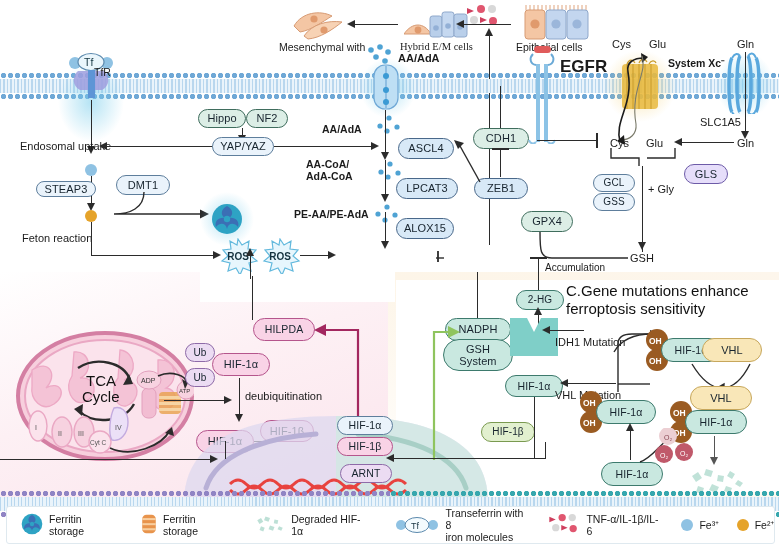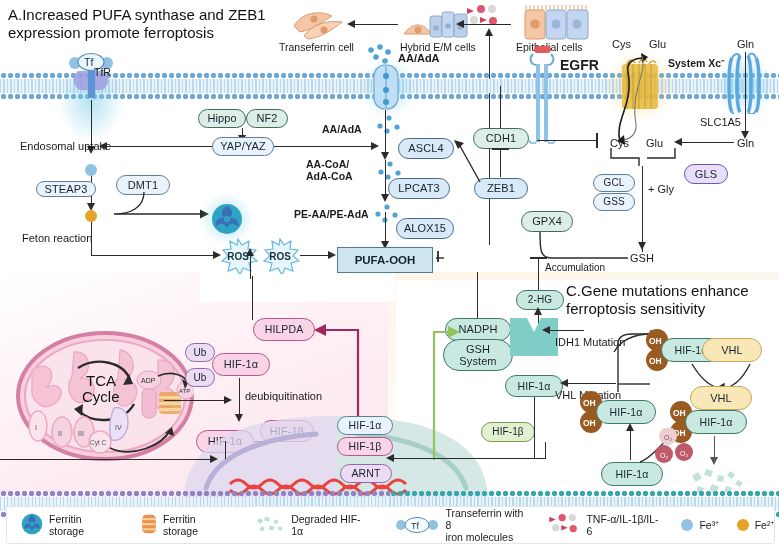--- a/index.html
+++ b/index.html
@@ -97,22 +97,20 @@
 <body>
 
 <div id="root">
 
   <div class="abs panelA"></div>
   <div class="abs panelB"></div>
   <div class="abs panelC"></div>
   <div class="abs panelCin"></div>
   <div class="abs panelMidTop"></div>
 
-  <div class="title" style="left:8px;top:6px;">A.Increased PUFA synthase and ZEB1
-expression promote ferroptosis</div>
 
   <div class="abs" style="left:524px;top:2px;width:66px;height:38px;">
     <svg width="66" height="38" viewBox="0 0 66 38">
       <g stroke="#7f9fc4" stroke-width="1" fill="none">
         <path d="M2 8 v-5 M6 8 v-5 M10 8 v-5 M14 8 v-5 M18 8 v-5 M22 8 v-5 M26 8 v-5 M30 8 v-5 M34 8 v-5 M38 8 v-5 M42 8 v-5 M46 8 v-5 M50 8 v-5 M54 8 v-5 M58 8 v-5 M62 8 v-5" stroke="#e0a57e"></path>
       </g>
       <rect x="1" y="8" width="20" height="29" rx="3" fill="#f4c6a4" stroke="#d79b74"></rect>
       <rect x="22" y="8" width="20" height="29" rx="3" fill="#c3d6ef" stroke="#8fa8cb"></rect>
       <rect x="43" y="8" width="21" height="29" rx="3" fill="#c3d6ef" stroke="#8fa8cb"></rect>
       <circle cx="11" cy="22" r="4.6" fill="#e09a6d"></circle>
@@ -138,31 +136,31 @@
       <path d="M0 26 C8 14, 20 14, 27 26 z" fill="#f4c6a4" stroke="#d79b74"></path>
       <circle cx="14" cy="22" r="3.4" fill="#e09a6d"></circle>
       <rect x="26" y="8" width="12" height="21" rx="2.5" fill="#b9cfea" stroke="#8fa8cb"></rect>
       <rect x="38" y="4" width="12" height="25" rx="2.5" fill="#c5d8f0" stroke="#8fa8cb"></rect>
       <rect x="50" y="6" width="13" height="23" rx="2.5" fill="#b9cfea" stroke="#8fa8cb"></rect>
       <circle cx="32" cy="20" r="2.8" fill="#93b0d6"></circle>
       <circle cx="44" cy="18" r="2.8" fill="#93b0d6"></circle>
       <circle cx="56" cy="19" r="2.8" fill="#93b0d6"></circle>
     </svg>
   </div>
-  <div class="lbl" style="left:400px;top:41px;">Hybrid E/M cells</div>
+  <div class="lbl" style="left:400px;top:41px;font-family:Liberation Serif, serif;">Hybrid E/M cells</div>
 
   <div class="abs" style="left:290px;top:6px;width:56px;height:34px;">
     <svg width="56" height="34" viewBox="0 0 56 34">
       <path d="M4 20 C12 6, 30 4, 42 10 C32 16, 22 24, 10 26 z" fill="#f4c6a4" stroke="#d79b74"></path>
       <path d="M14 30 C22 18, 38 14, 52 16 C42 24, 30 32, 18 33 z" fill="#f7d2b4" stroke="#d79b74"></path>
       <circle cx="24" cy="13" r="3.6" fill="#e09a6d"></circle>
       <circle cx="34" cy="24" r="3.6" fill="#e09a6d"></circle>
     </svg>
   </div>
-  <div class="lbl" style="left:279px;top:41px;">Transeferrin cell</div>
+  <div class="lbl" style="left:279px;top:41px;">Mesenchymal with</div>
 
   <div class="ln lnh" style="left:463px;top:24px;width:48px;"></div>
   <div class="arrow ar-l" style="left:456px;top:20px;"></div>
   <div class="ln lnh" style="left:354px;top:24px;width:44px;"></div>
   <div class="arrow ar-l" style="left:347px;top:20px;"></div>
 
   <div class="ln lnv" style="left:489px;top:35px;height:210px;"></div>
   <div class="arrow ar-u" style="left:485px;top:28px;"></div>
 
   <div class="abs" style="left:366px;top:44px;width:30px;height:22px;">
@@ -283,36 +281,35 @@
   <div class="abs" style="left:374px;top:158px;width:30px;height:22px;">
     <svg width="30" height="22" viewBox="0 0 30 22">
         <circle cx="7" cy="14" r="2.6" fill="#4fa3d4"></circle>
         <circle cx="16" cy="6" r="2.6" fill="#4fa3d4"></circle>
         <circle cx="24" cy="15" r="2.6" fill="#4fa3d4"></circle>
         <circle cx="14" cy="19" r="2.6" fill="#4fa3d4"></circle>
       </svg>
   </div>
   <div class="ln lnv" style="left:385px;top:160px;height:36px;"></div>
   <div class="arrow ar-d" style="left:381px;top:194px;"></div>
-  <div class="pill blue" style="left:388px;top:178px;width:62px;height:21px;">LPCAT3</div>
+  <div class="pill blue" style="left:396px;top:178px;width:62px;height:21px;">LPCAT3</div>
 
   <div class="lbl b" style="left:294px;top:208px;font-size:10.5px;">PE-AA/PE-AdA</div>
   <div class="abs" style="left:372px;top:203px;width:30px;height:22px;">
     <svg width="30" height="22" viewBox="0 0 30 22">
         <circle cx="6" cy="11" r="2.6" fill="#4fa3d4"></circle>
         <circle cx="15" cy="4" r="2.6" fill="#4fa3d4"></circle>
         <circle cx="23" cy="12" r="2.6" fill="#4fa3d4"></circle>
         <circle cx="13" cy="17" r="2.6" fill="#4fa3d4"></circle>
       </svg>
   </div>
   <div class="ln lnv" style="left:385px;top:212px;height:32px;"></div>
   <div class="arrow ar-d" style="left:381px;top:241px;"></div>
   <div class="pill blue" style="left:396px;top:218px;width:58px;height:21px;">ALOX15</div>
 
-  <div class="rect" style="left:337px;top:247px;width:96px;height:26px;">PUFA-OOH</div>
 
   <div class="pill green" style="left:473px;top:128px;width:56px;height:21px;">CDH1</div>
   <div class="ln lnv" style="left:500px;top:86px;height:42px;"></div>
   <div class="ln lnv" style="left:500px;top:149px;height:28px;"></div>
   <div class="tbar" style="left:492px;top:148px;width:17px;height:2px;"></div>
   <div class="pill blue" style="left:474px;top:178px;width:54px;height:21px;">ZEB1</div>
 
   <div class="abs" style="left:452px;top:140px;width:30px;height:44px;">
     <svg width="30" height="44" viewBox="0 0 30 44">
       <line x1="28" y1="42" x2="8" y2="6" stroke="#2b2b2b" stroke-width="1.4"></line>
@@ -322,21 +319,21 @@
 
   <div class="abs" style="left:527px;top:44px;width:30px;height:100px;">
     <svg width="30" height="100" viewBox="0 0 30 100">
       <rect x="7" y="2" width="17" height="7" rx="3.5" fill="#e05b5b"></rect>
       <path d="M6 10 c-4 4 -3 10 3 11 M24 10 c4 4 3 10 -3 11" stroke="#6aa9d6" stroke-width="2" fill="none"></path>
       <rect x="9" y="20" width="4" height="78" fill="#8cc3e6"></rect>
       <rect x="17" y="20" width="4" height="78" fill="#8cc3e6"></rect>
       <path d="M9 98 c-3 3 -6 1 -7 -2 M21 98 c3 3 6 1 7 -2" stroke="#8cc3e6" stroke-width="2" fill="none"></path>
     </svg>
   </div>
-  <div class="lbl b" style="left:560px;top:57px;font-size:14px;">EGFR</div>
+  <div class="lbl b" style="left:560px;top:57px;font-size:17px;">EGFR</div>
   <div class="ln lnh" style="left:537px;top:140px;width:60px;"></div>
   <div class="tbar" style="left:596px;top:133px;width:2px;height:15px;"></div>
 
   <div class="glowY" style="left:604px;top:50px;width:72px;height:72px;"></div>
   <div class="abs" style="left:621px;top:54px;width:38px;height:62px;">
     <svg width="38" height="62" viewBox="0 0 38 62">
       <rect x="1" y="10" width="36" height="45" rx="4" fill="#e8b93d" opacity=".85"></rect>
       <g stroke="#c99b2a" stroke-width="1" fill="none">
         <path d="M6 10 v45 M12 10 v45 M18 10 v45 M24 10 v45 M30 10 v45"></path>
       </g>

